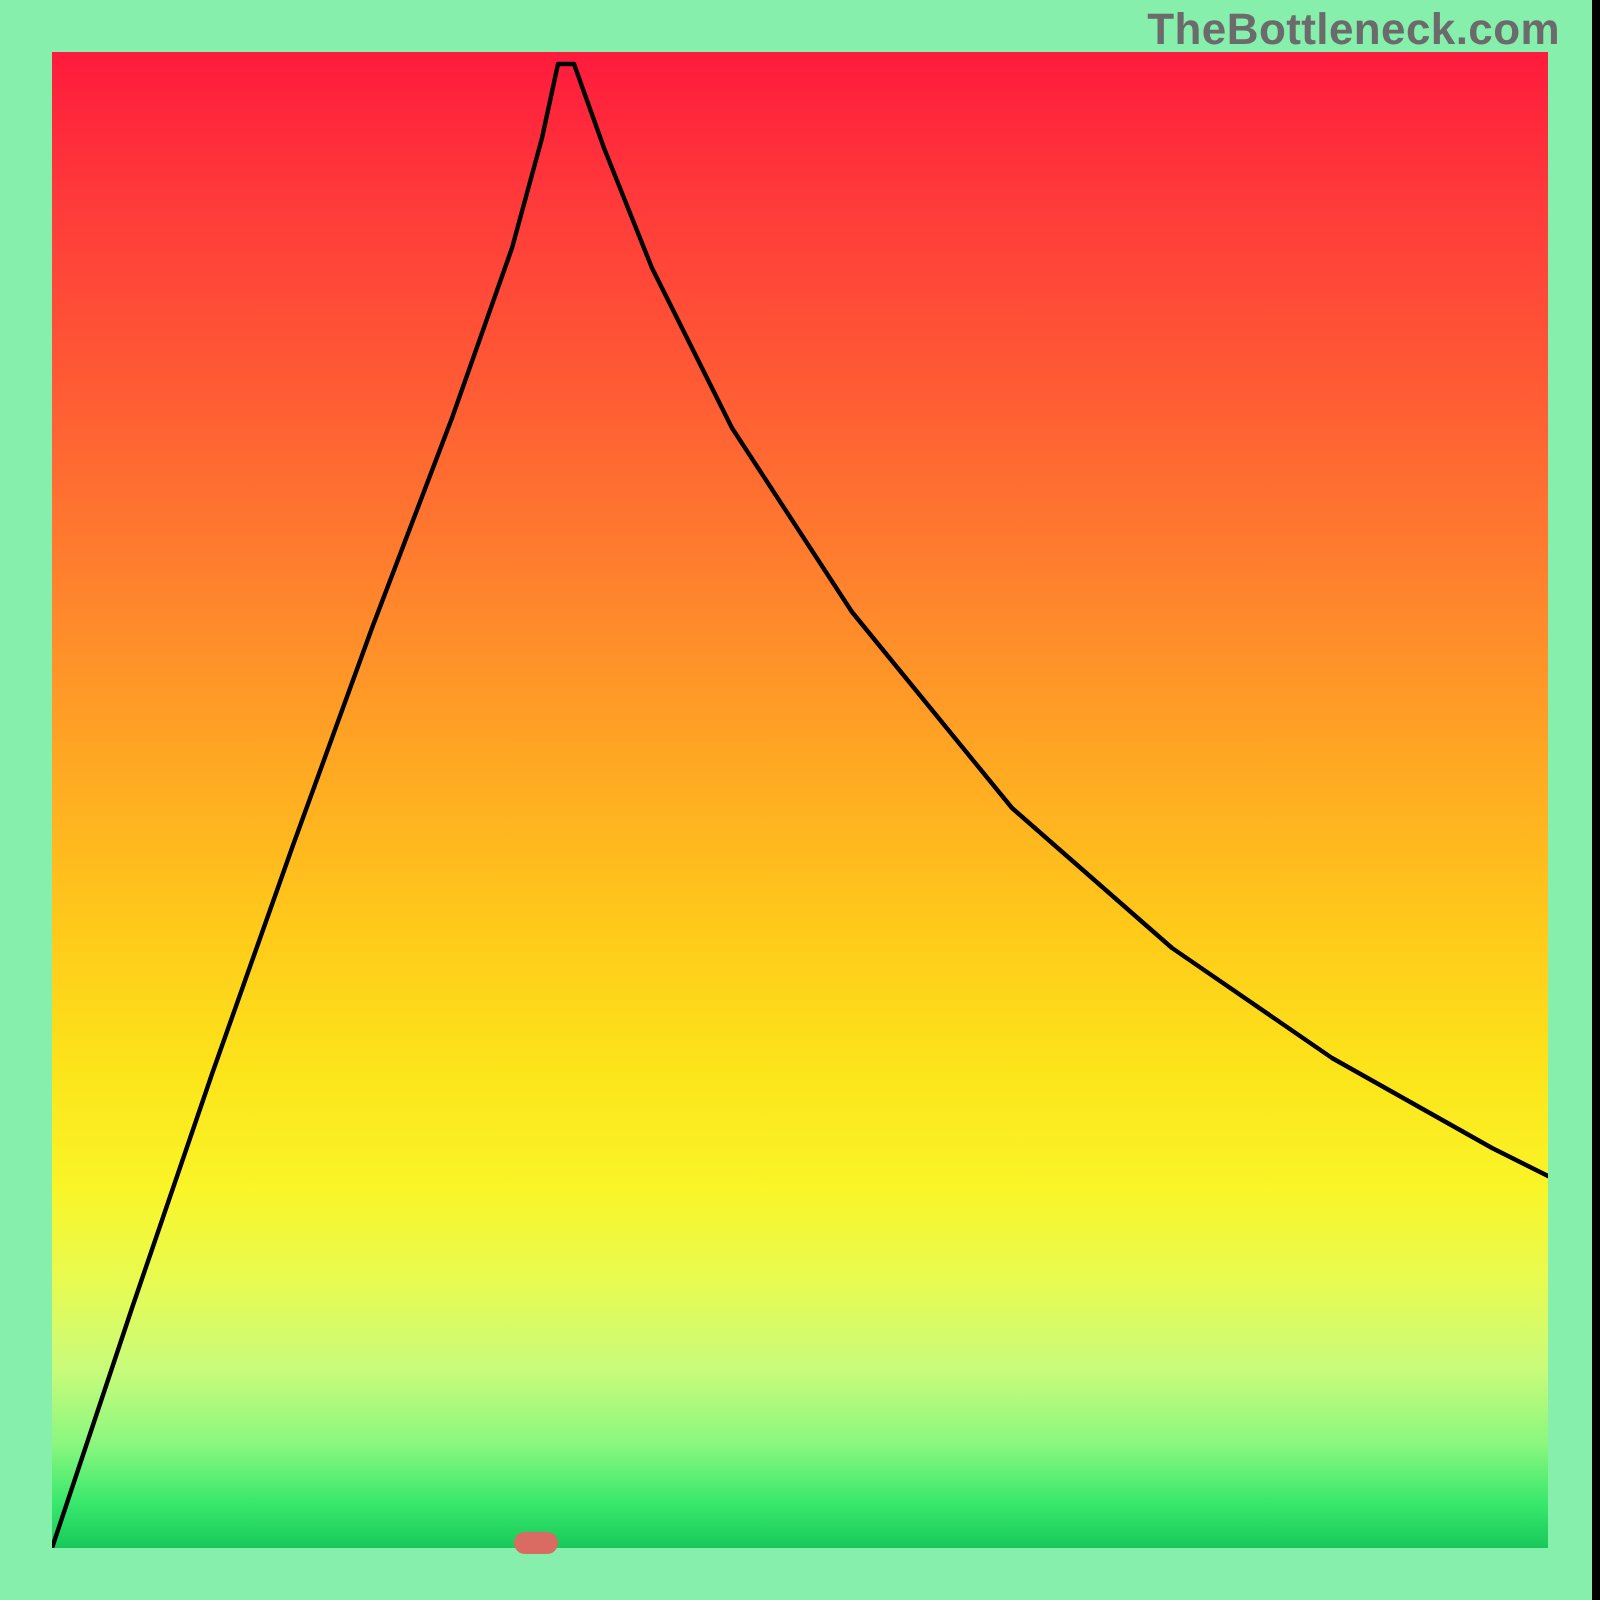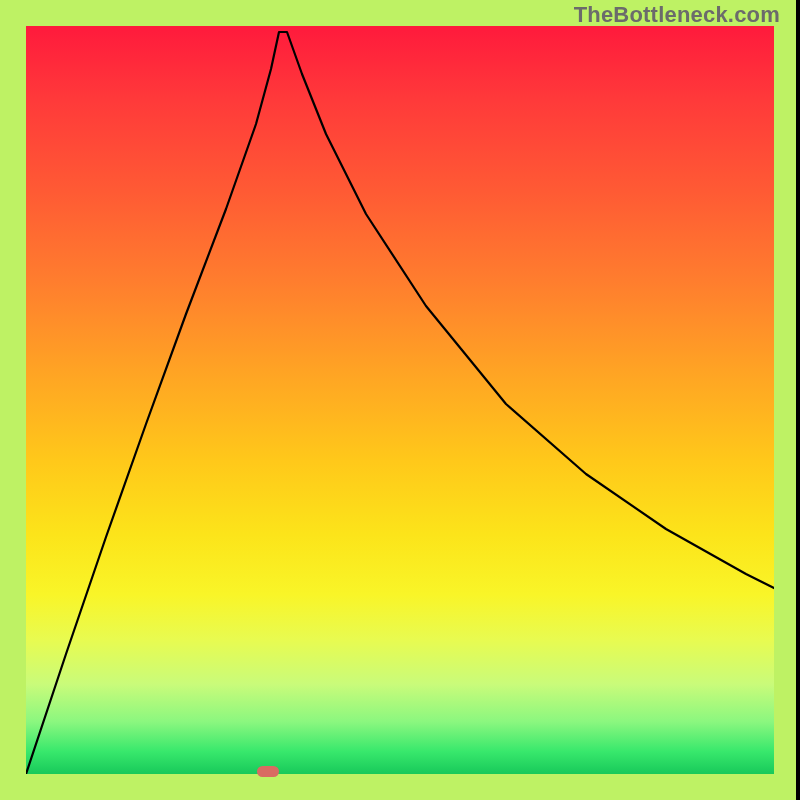--- a/index.html
+++ b/index.html
@@ -8,21 +8,21 @@
     width: 800px;
     height: 800px;
     background: #000000;
     overflow: hidden;
     font-family: Arial, Helvetica, sans-serif;
   }
   .frame {
     position: relative;
     width: 796px;
     height: 800px;
-    background: #bef264;
+    background: #86efac;
   }
   .watermark {
     position: absolute;
     top: 2px;
     right: 16px;
     color: #6b6b6b;
     font-size: 22px;
     font-weight: 600;
     letter-spacing: 0.2px;
     z-index: 4;

